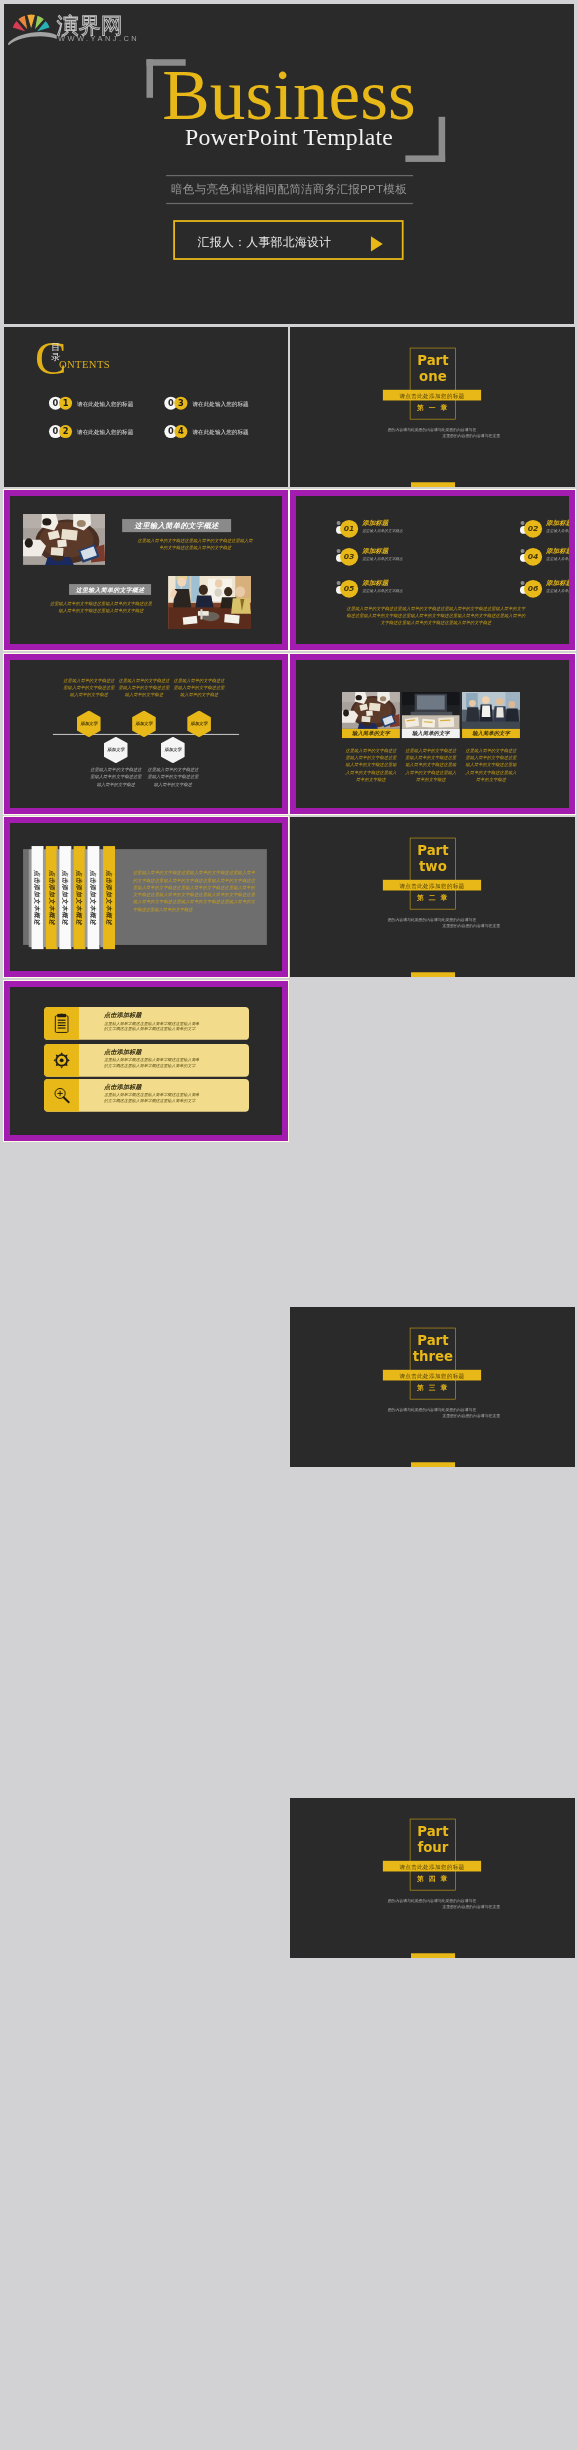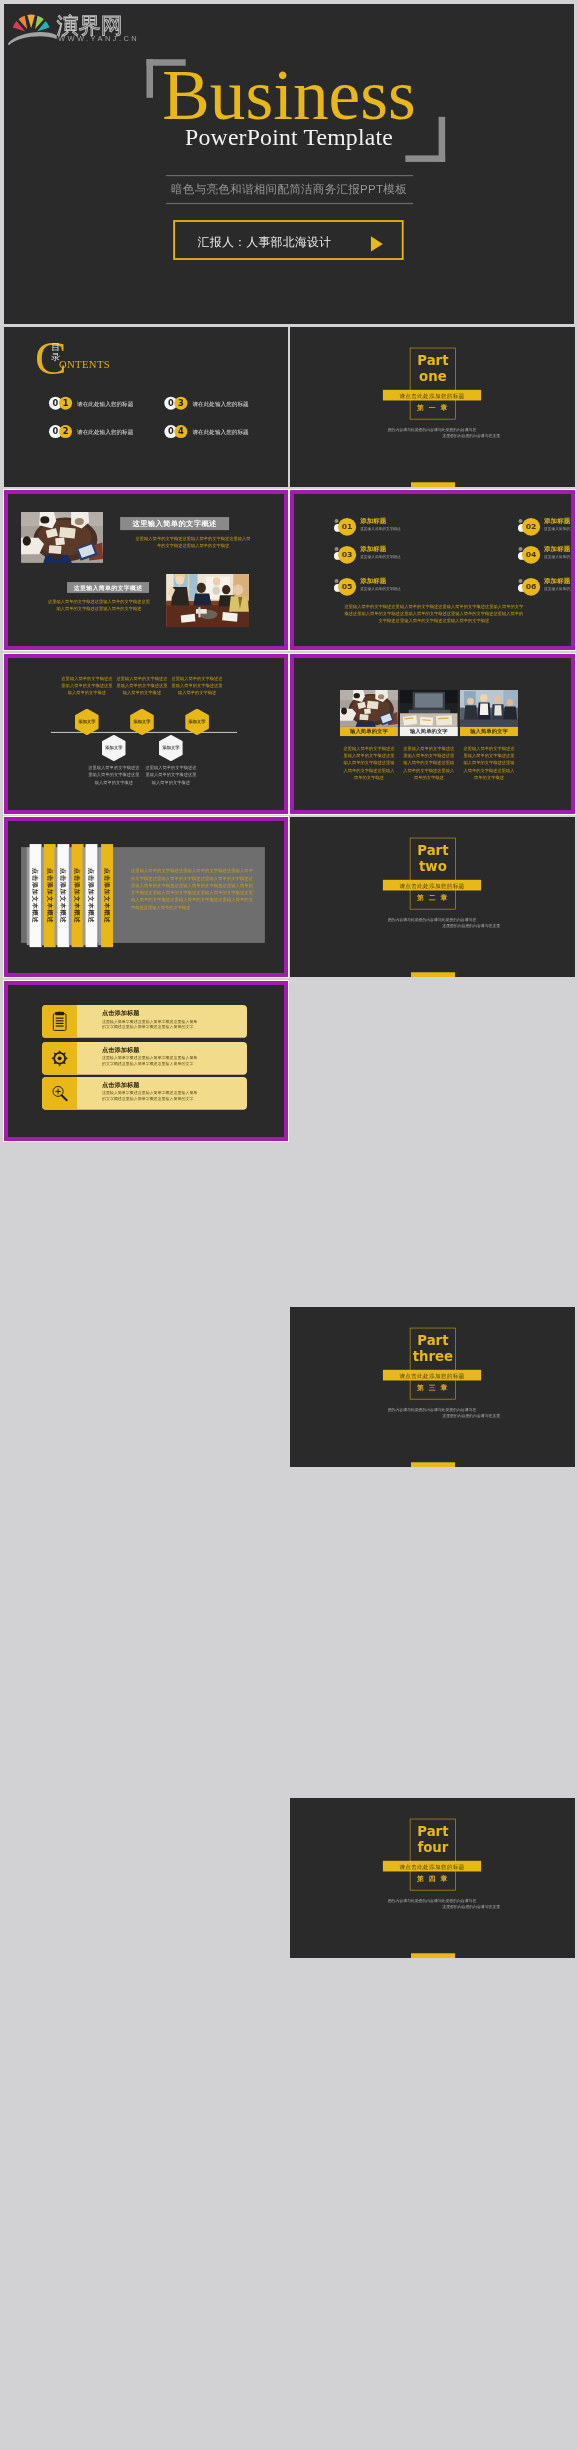--- a/index.html
+++ b/index.html
@@ -5,21 +5,21 @@
 
 html,body{margin:0;padding:0;background:#d2d2d4;}
 body{width:578px;height:2450px;font-family:"Liberation Sans",sans-serif;overflow:hidden;}
 .page{position:relative;width:578px;height:2450px;background:#d2d2d4;}
 .slide{position:absolute;background:#2a2a2a;overflow:hidden;box-sizing:border-box;}
 
 .stage{position:absolute;left:0;top:0;width:960px;height:540px;transform-origin:0 0;}
 
 .th{width:284px;height:160px;}
 .th .stage{transform:scale(0.29583,0.2963);}
-.th.gold{border:4px solid #a21caf;box-shadow:0 0 0 1px #fffbe6;}
+.th.gold{border:6px solid #a21caf;box-shadow:0 0 0 1px #fffbe6;font-style:italic;}
 .th.gold .stage{transform:scale(0.28385,0.2778);}
 .th.c1{width:285px;}
 .c0{left:4px;} .c1{left:290px;}
 .r0{top:327px;} .r1{top:490px;} .r2{top:654px;} .r3{top:817px;} .r4{top:981px;} .r6{top:1307px;} .r9{top:1798px;}
 
 
 .cts-c{position:absolute;left:105px;top:24px;font-family:"Liberation Serif",serif;font-size:160px;
   line-height:1;color:#e0b016;}
 .cts-cn{position:absolute;left:155px;top:52px;width:40px;color:#f2f2f2;font-size:30px;line-height:32px;
   text-align:center;font-family:"DejaVu Sans",sans-serif;font-weight:400;}

